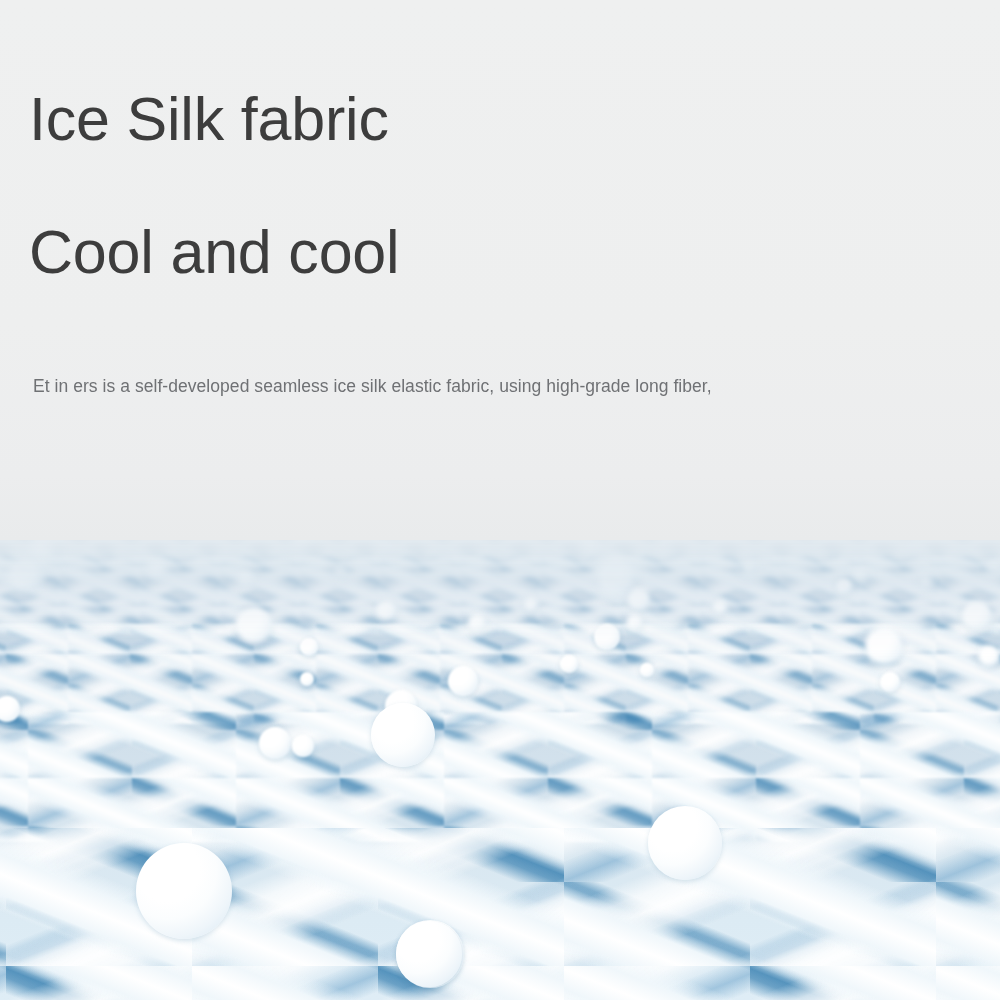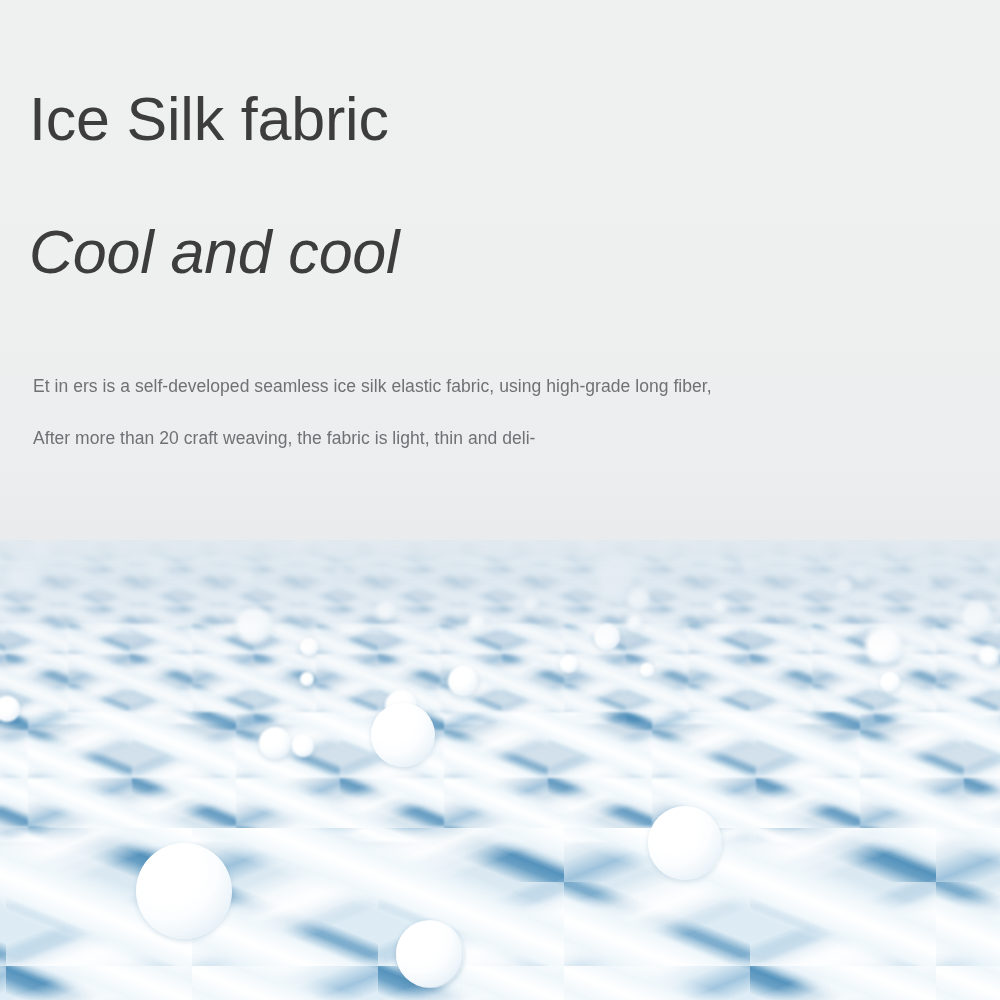--- a/index.html
+++ b/index.html
@@ -38,21 +38,21 @@
     position: absolute;
     left: 29px;
     color: #3d3d3d;
     font-size: 61px;
     font-weight: 400;
     letter-spacing: -0.2px;
     line-height: 1;
     white-space: nowrap;
   }
   .headline-1 { top: 89px; }
-  .headline-2 { top: 222px; font-style: italic; }
+  .headline-2 { top: 222px; }
 
   .body-line {
     position: absolute;
     color: #6f7174;
     font-size: 17.5px;
     font-weight: 400;
     line-height: 1;
     white-space: nowrap;
     letter-spacing: 0.05px;
     text-align: right;
@@ -229,17 +229,16 @@
     <div class="ball" style="left:396px; top:921px; width:66px; height:66px;"></div>
   </div>
 
   <div class="text-panel">
     <div class="headline headline-1">Ice Silk fabric</div>
 
     <div class="headline headline-2">Cool and cool</div>
 
     <div class="body-line body-1">Et in ers is a self-developed seamless ice silk elastic fabric, using high-grade long fiber,</div>
 
-    <div class="body-line body-2">After more than 20 craft weaving, the fabric is light, thin and deli-</div>
 
   </div>
 
 </div>
 
 </body></html>

